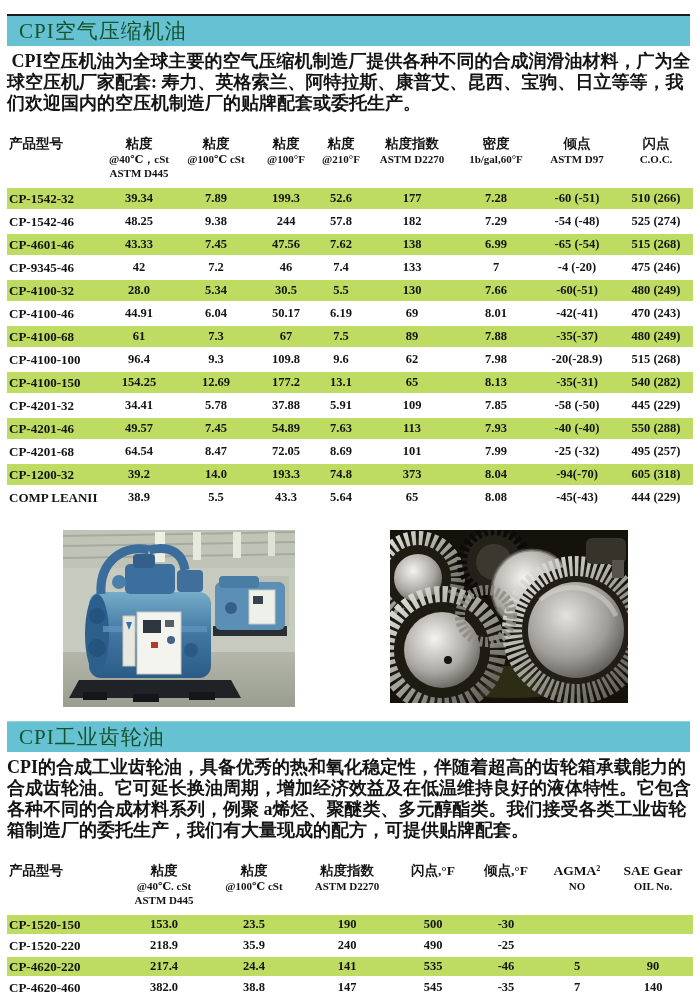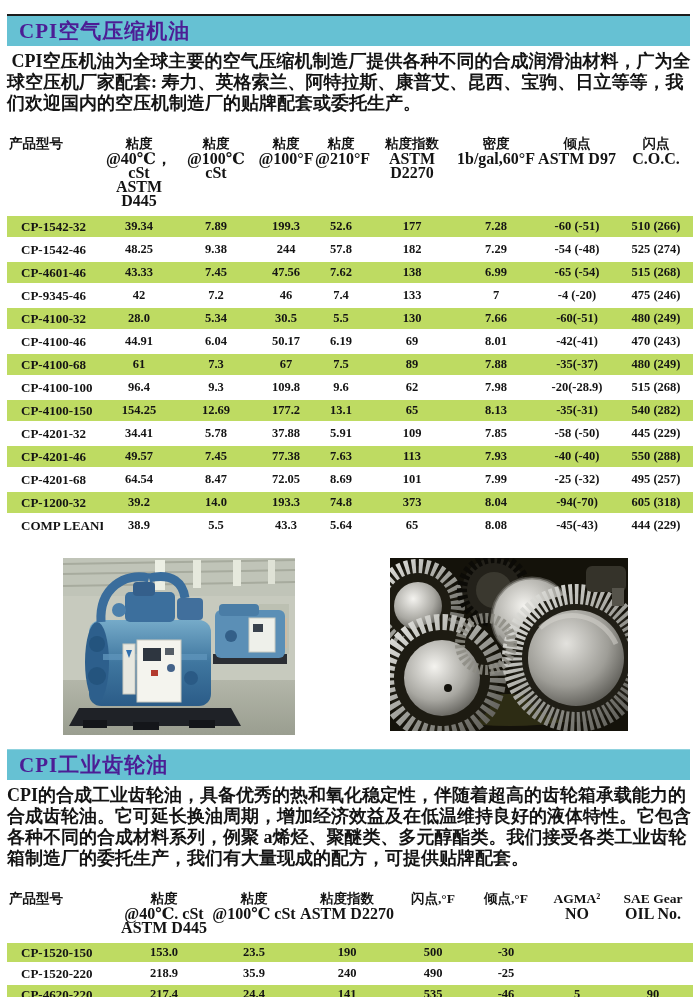--- a/index.html
+++ b/index.html
@@ -16,46 +16,46 @@
   .bar{
     margin:0 10px 0 7px;
     background:#66c1d3;
     height:30px;
     display:flex;align-items:center;
     padding-left:12px;
   }
   .bar-1{margin-top:14px;border-top:2px solid #1c1c1c;}
   .bar-2{margin-top:14px;border-top:1px solid #8fd2de;}
   .bar h1{
-    margin:0;font-size:21px;font-weight:bold;color:#4c1d95;letter-spacing:1px;
+    margin:0;font-size:21px;font-weight:normal;color:#14532d;letter-spacing:1px;
   }
   
   .intro{
     margin:5px 7px 0 7px;
     font-size:18px;line-height:21px;
     font-weight:bold;color:#141414;
     white-space:pre-wrap;
   }
   
   table.spec{
     width:686px;margin:16px 7px;
     border-collapse:collapse;table-layout:fixed;
   }
   table.spec thead th{
     vertical-align:top;text-align:center;
     padding:6px 0 8px 0;font-weight:bold;color:#141414;
   }
   table.spec thead th:first-child{text-align:left;padding-left:2px;}
   table.spec thead .h1{font-size:13.5px;line-height:16px;}
-  table.spec thead .h2{font-size:16px;line-height:14px;text-align:center;}
+  table.spec thead .h2{font-size:11px;line-height:14px;text-align:center;}
   table.spec tbody td{
     text-align:center;font-size:12.5px;font-weight:bold;color:#141414;
     border-bottom:2px solid #ffffff;overflow:hidden;white-space:nowrap;
   }
-  table.spec tbody td:first-child{text-align:left;padding-left:14px;font-size:13px;}
+  table.spec tbody td:first-child{text-align:left;padding-left:2px;font-size:13px;}
   table.spec tbody tr:nth-child(odd) td{background:#bedb62;}
   table.t1 tbody td{height:19px;}
   table.t2 tbody td{height:17px;}
   
   .photos{position:relative;height:177px;margin-top:20px;}
   .photos figure{position:absolute;margin:0;top:0;}
   .photo-left{left:63px;width:232px;height:177px;}
   .photo-right{left:390px;width:238px;height:173px;}
   .photos svg{display:block;width:100%;height:100%;}
 </style>
@@ -231,21 +231,21 @@
             <td>5.91</td>
             <td>109</td>
             <td>7.85</td>
             <td>-58 (-50)</td>
             <td>445 (229)</td>
           </tr>
           <tr>
             <td>CP-4201-46</td>
             <td>49.57</td>
             <td>7.45</td>
-            <td>77.38</td>
+            <td>54.89</td>
             <td>7.63</td>
             <td>113</td>
             <td>7.93</td>
             <td>-40 (-40)</td>
             <td>550 (288)</td>
           </tr>
           <tr>
             <td>CP-4201-68</td>
             <td>64.54</td>
             <td>8.47</td>

